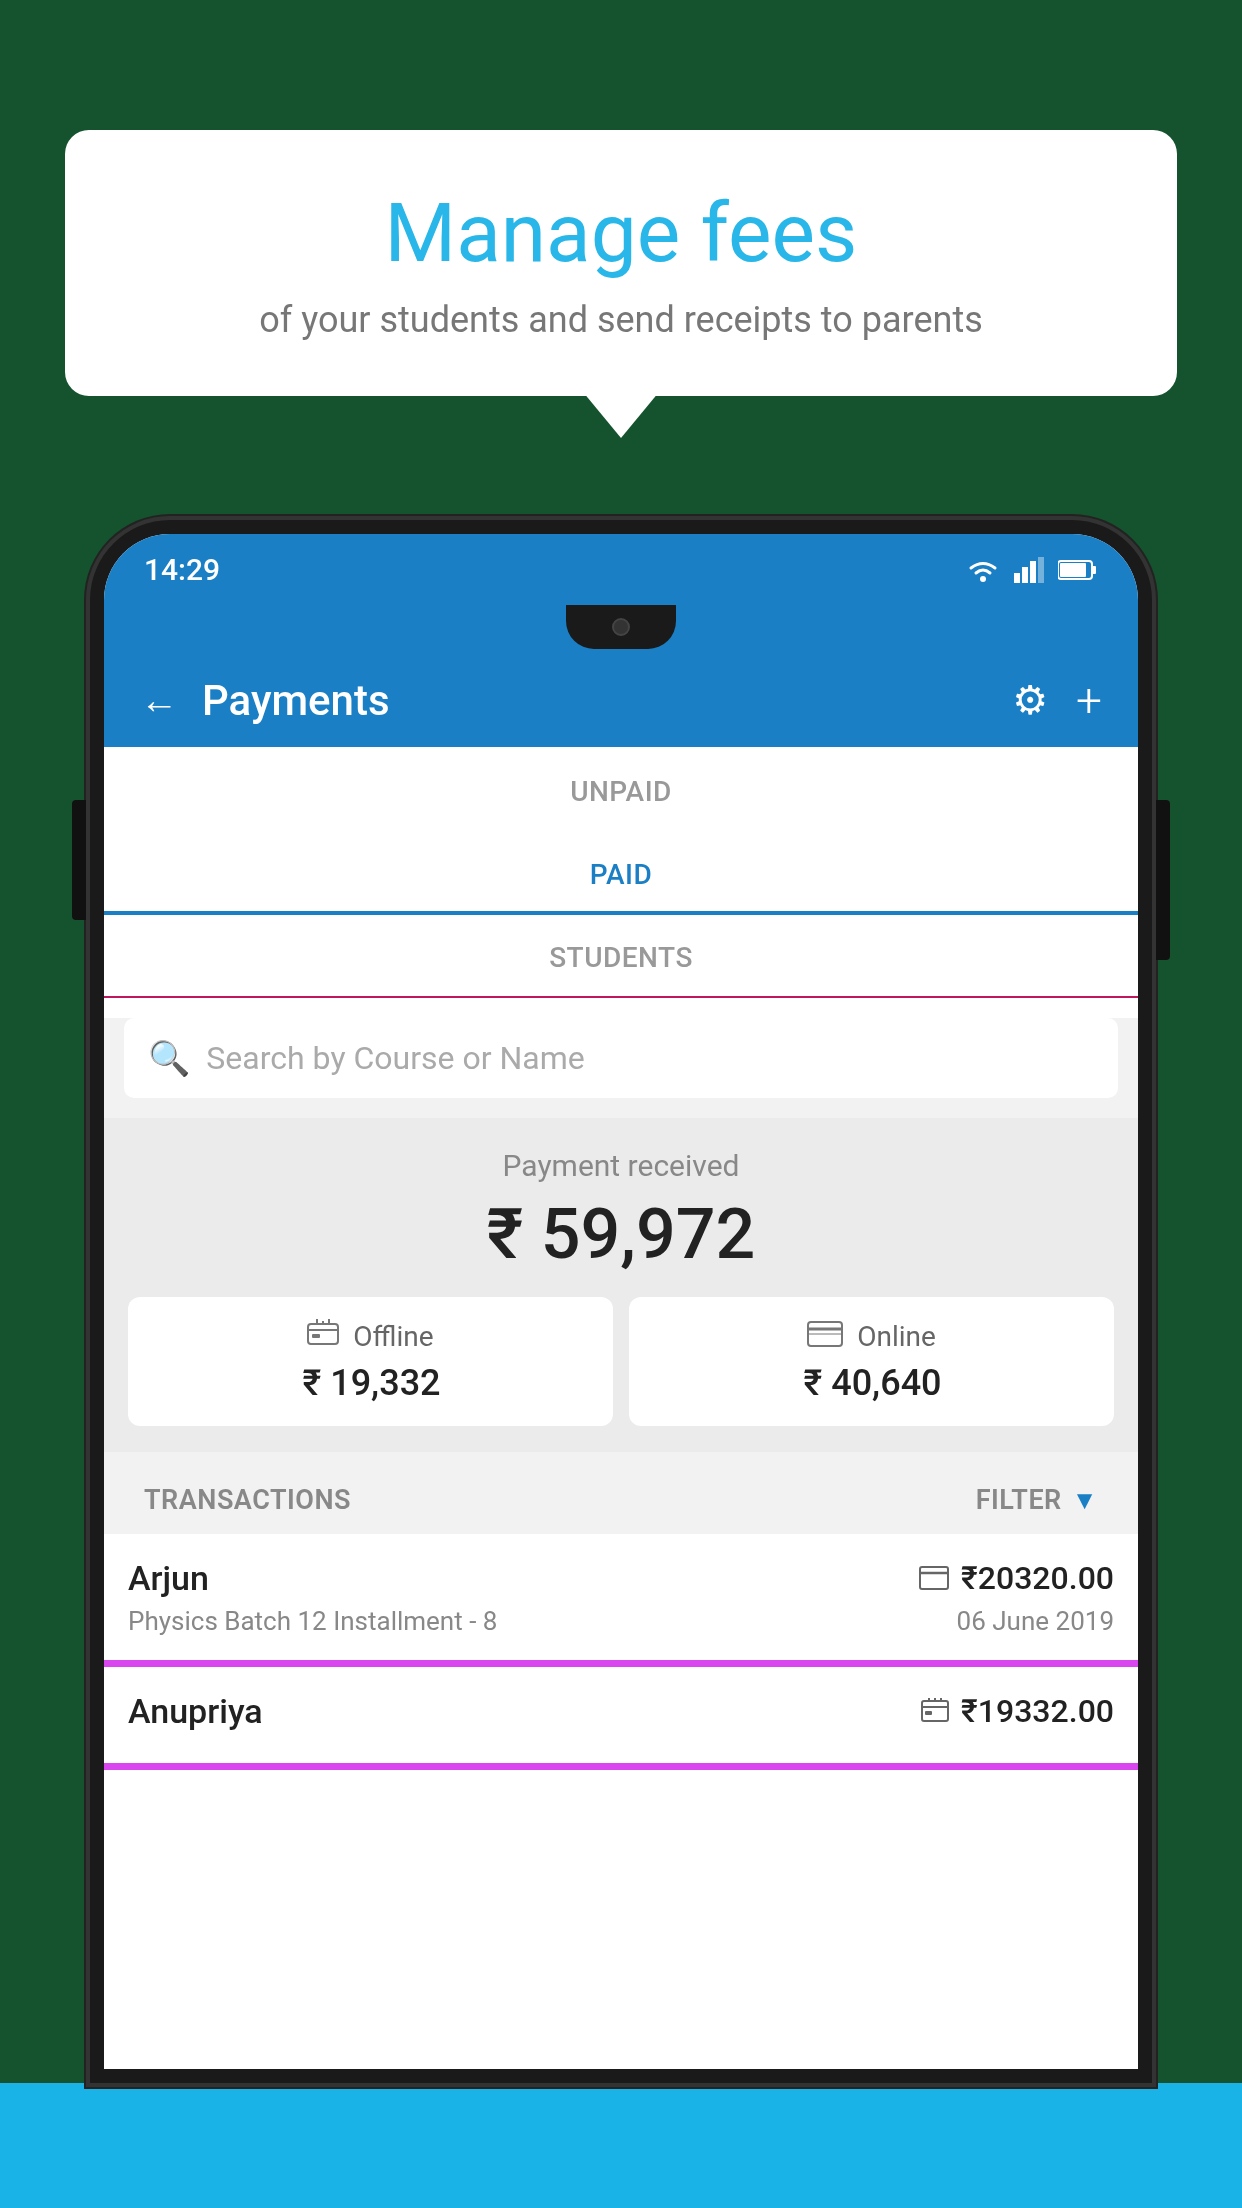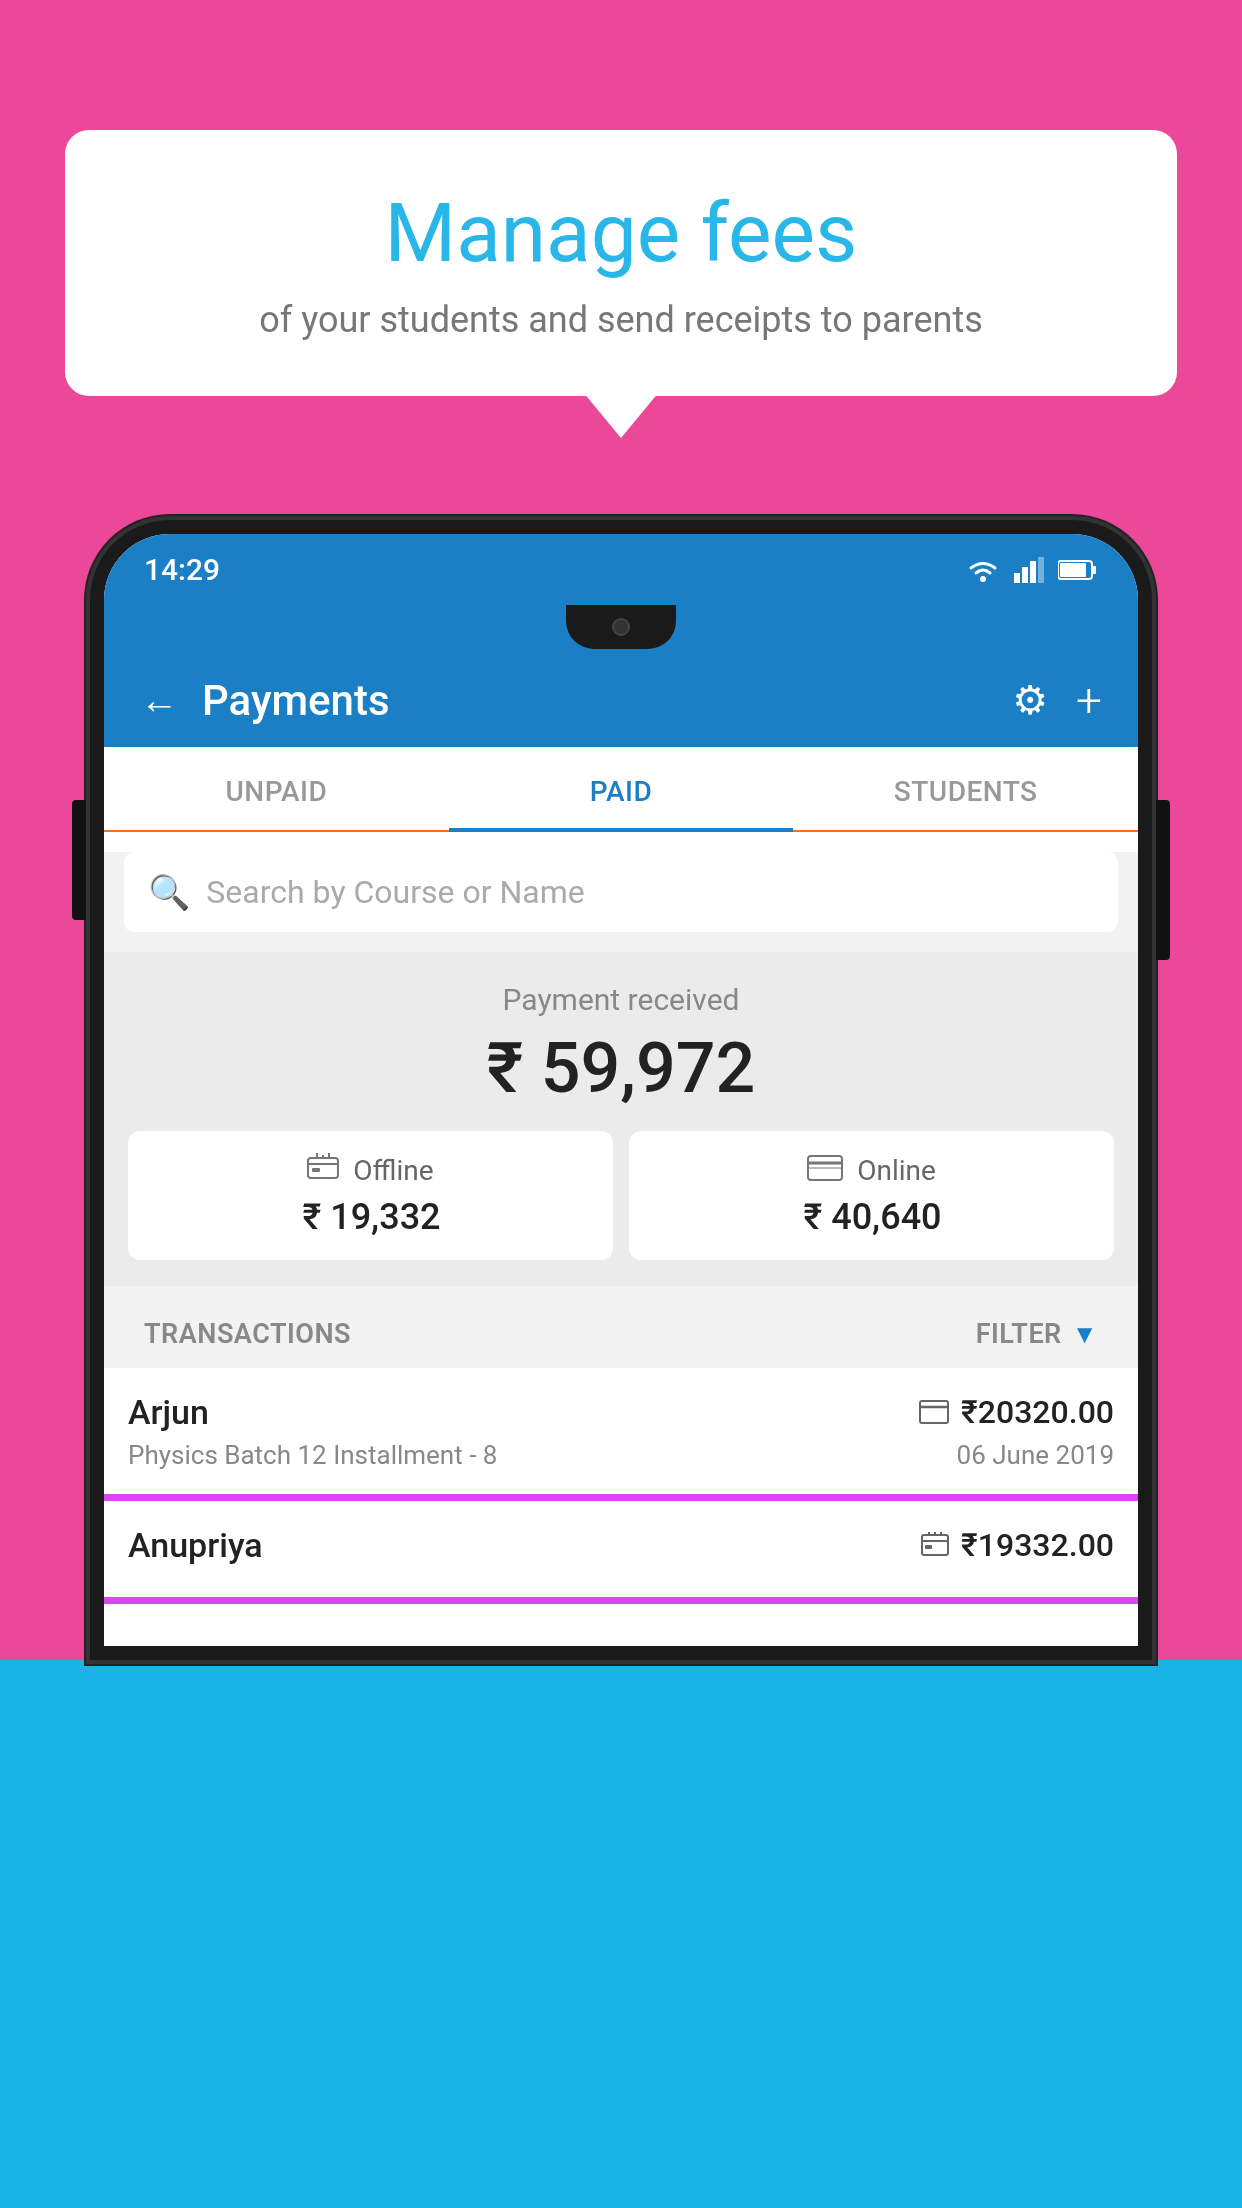--- a/index.html
+++ b/index.html
@@ -202,21 +202,22 @@
       color: white;
       font-size: 46px;
       cursor: pointer;
       font-weight: 300;
     }
 
     
     .tabs {
       background: white;
       display: flex;
-      border-bottom: 2px solid #f97316;
+      border-bottom: 2px solid #be185d;
+      flex-direction: column;
     }
 
     .tab {
       flex: 1;
       text-align: center;
       padding: 28px 10px 22px;
       font-size: 28px;
       font-weight: 500;
       color: #999;
       cursor: pointer;
@@ -396,21 +397,21 @@
     }
 
     .transaction-date {
       font-size: 26px;
       color: #888;
     }
   </style>
 </head>
 <body>
 
-<div style="width:1242px;height:1660px;background:#ec4899;position:relative;">
+<div style="width:1242px;height:2083px;background:#14532d;position:relative;">
 
   <div class="speech-bubble-container">
     <div class="speech-bubble">
       <h1>Manage fees</h1>
       <p>of your students and send receipts to parents</p>
     </div>
   </div>
 
   <div class="phone-frame">
     <div class="phone-screen">

